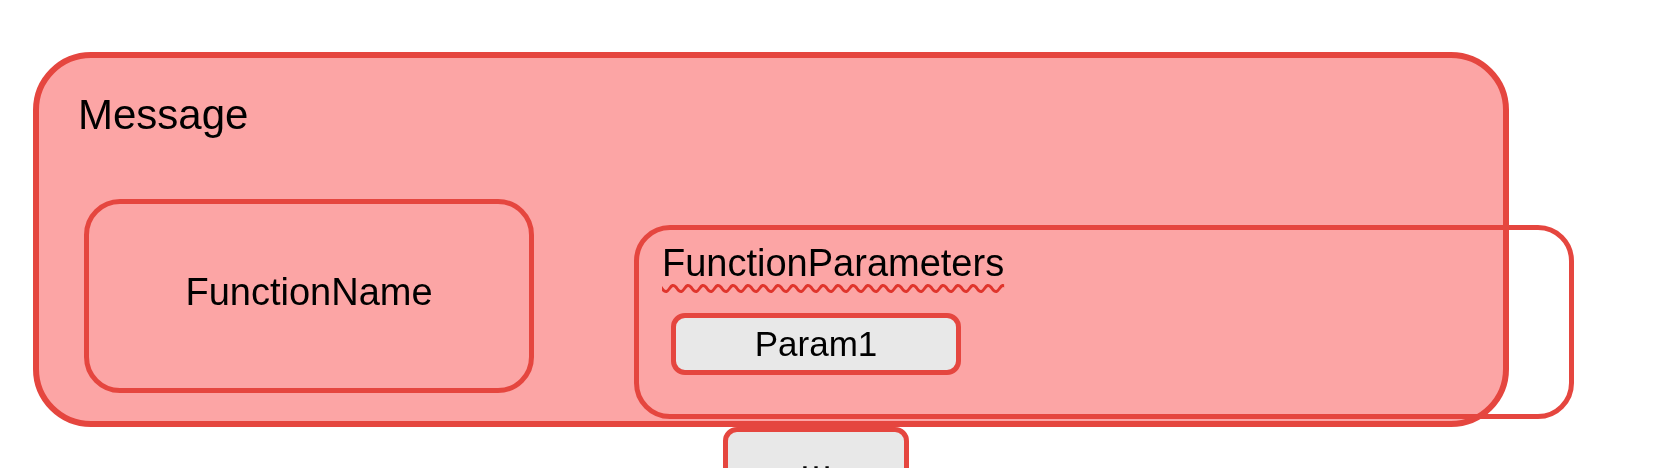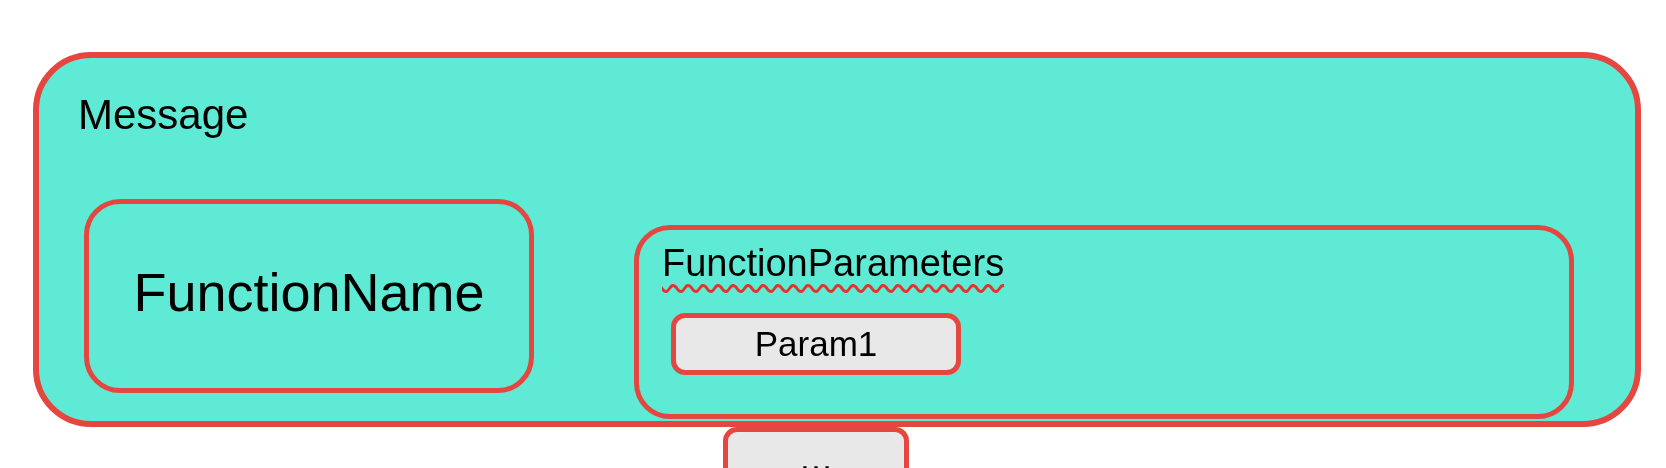--- a/index.html
+++ b/index.html
@@ -8,23 +8,23 @@
     width: 1666px;
     height: 468px;
     background: #ffffff;
     font-family: "Liberation Sans", sans-serif;
     color: #000000;
     overflow: hidden;
   }
   .outer-box {
     position: absolute;
     left: 33px; top: 52px;
-    width: 1608px; height: 375px;
+    width: 1476px; height: 375px;
     box-sizing: border-box;
-    background: #5eead4;
+    background: #fca5a5;
     border: 6px solid #e5463f;
     border-radius: 58px;
   }
   .message-label {
     position: absolute;
     left: 39px; top: 32px;
     font-size: 42px;
     line-height: 1.2;
     white-space: nowrap;
   }
@@ -33,21 +33,21 @@
     left: 45px; top: 141px;
     width: 450px; height: 194px;
     box-sizing: border-box;
     border: 5px solid #e5463f;
     border-radius: 36px;
     display: flex;
     align-items: center;
     justify-content: center;
   }
   .fn-label {
-    font-size: 54px;
+    font-size: 38px;
     white-space: nowrap;
     margin-top: -8px;
   }
   .fp-box {
     position: absolute;
     left: 595px; top: 141px;
     width: 940px; height: 194px;
     box-sizing: border-box;
     border: 5px solid #e5463f;
     border-radius: 36px;

